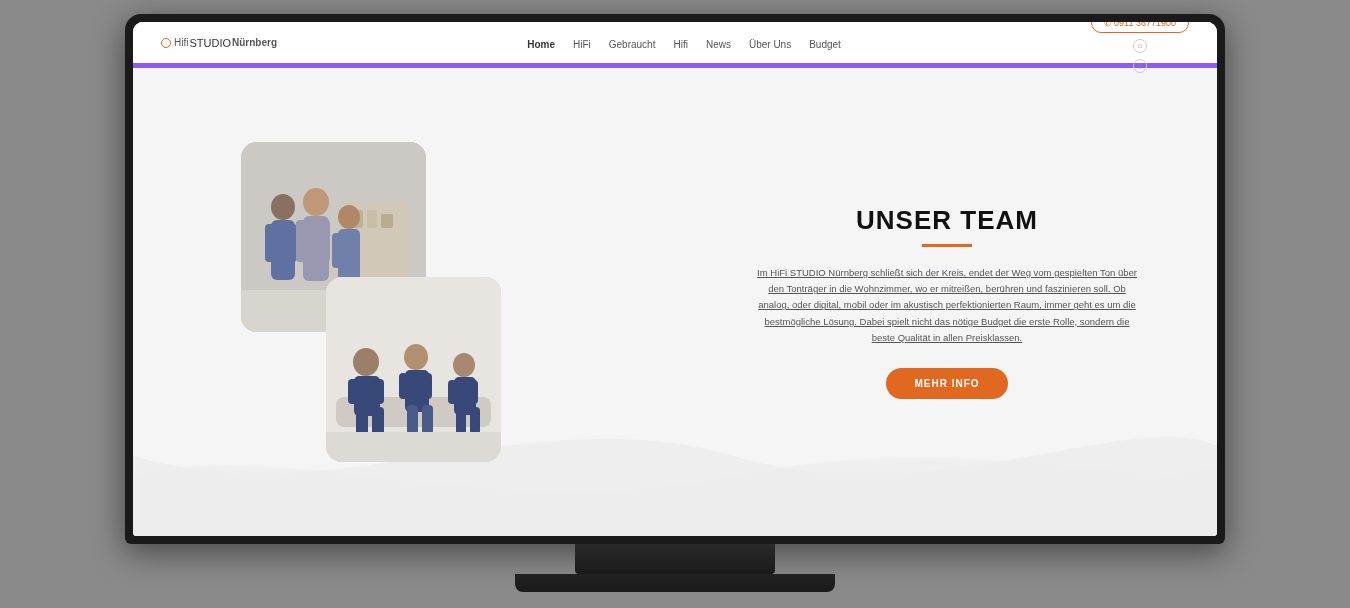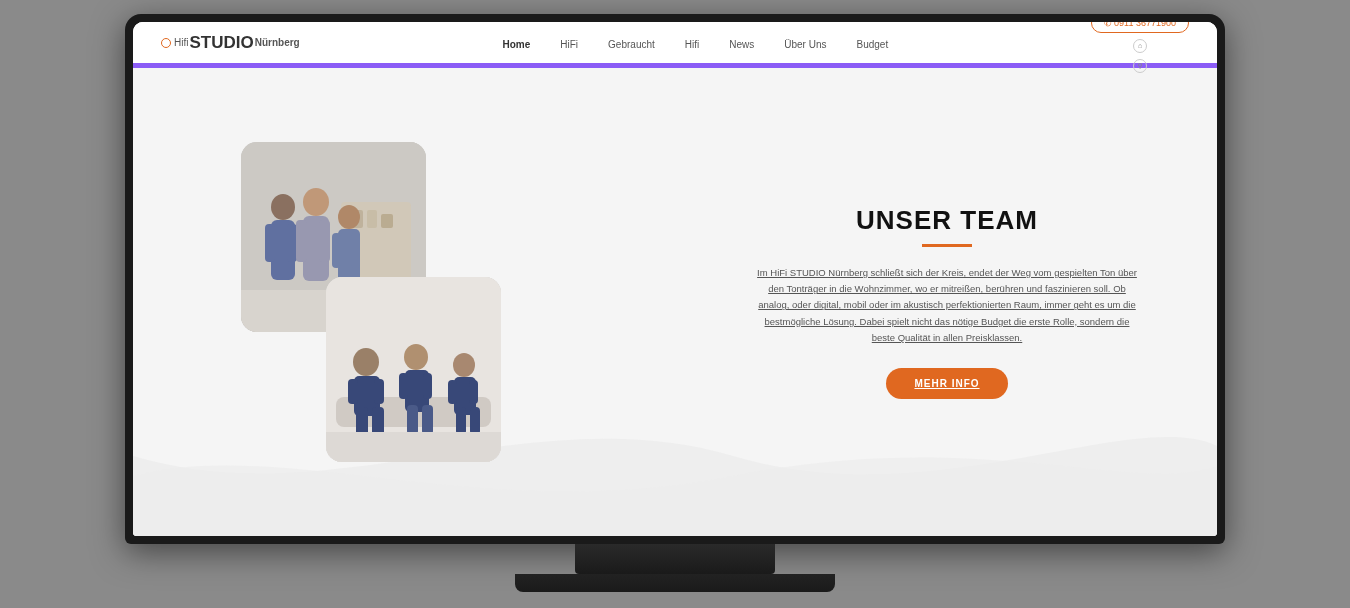--- a/index.html
+++ b/index.html
@@ -90,36 +90,36 @@
       gap: 1px;
     }
 
     .logo-hifi {
       font-weight: 400;
       font-size: 10px;
       color: #555;
     }
 
     .logo-studio {
-      font-weight: 700;
-      font-size: 17px;
+      font-weight: 400;
+      font-size: 11px;
       color: #333;
       text-transform: uppercase;
     }
 
     .logo-nuremberg {
       font-size: 10px;
       color: #555;
       font-weight: 700;
     }
 
     .nav-links {
       display: flex;
       align-items: flex-start;
-      gap: 30px;
+      gap: 18px;
       list-style: none;
     }
 
     .nav-links li a {
       font-size: 10px;
       color: #555;
       text-decoration: none;
       font-weight: 400;
     }
 
@@ -266,21 +266,20 @@
       background: #e06820;
       color: #fff;
       padding: 10px 28px;
       border-radius: 24px;
       font-size: 10px;
       font-weight: 700;
       letter-spacing: 1px;
       text-transform: uppercase;
       cursor: pointer;
       border: none;
-      text-decoration: underline;
     }
 
     
     .wave-svg {
       position: absolute;
       bottom: 0;
       left: 0;
       width: 100%;
     }
 

